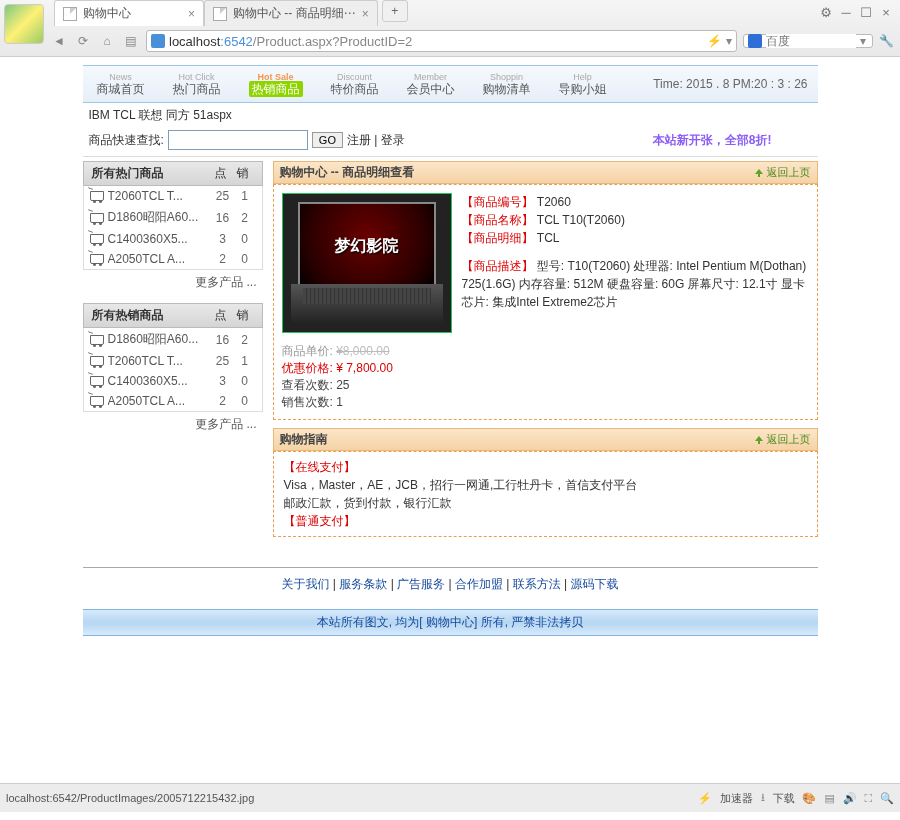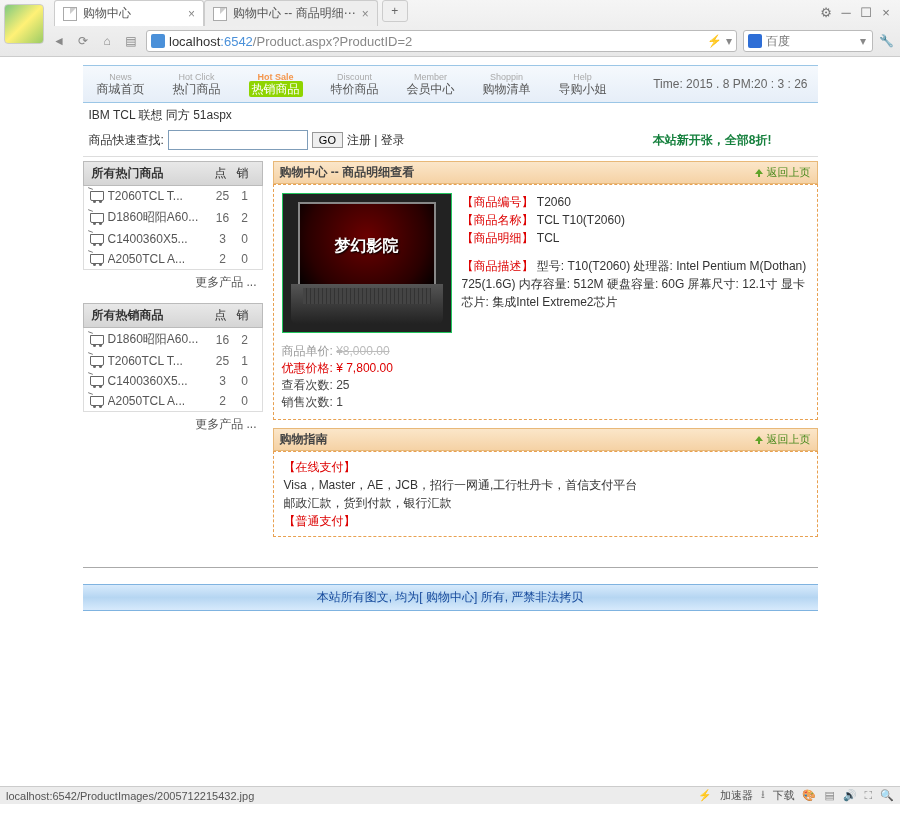--- a/index.html
+++ b/index.html
@@ -17,21 +17,21 @@
 .titlebar-icons { position: absolute; right: 6px; top: 4px; display: flex; gap: 4px; }
 .titlebar-icons span { width: 16px; height: 16px; display: flex; align-items: center; justify-content: center; color: #777; font-size: 13px; cursor: pointer; }
 .addr-bar { display: flex; align-items: center; height: 30px; padding: 0 6px 0 50px; gap: 6px; }
 .nav-btn { width: 18px; height: 18px; display: flex; align-items: center; justify-content: center; color: #888; cursor: pointer; }
 .addr-input-wrap { flex: 1; display: flex; align-items: center; background: #fff; border: 1px solid #bbb; border-radius: 3px; height: 22px; padding: 0 4px; gap: 4px; }
 .shield { width: 14px; height: 14px; background: #4a90d9; border-radius: 2px; }
 .addr-text { flex: 1; font-size: 13px; white-space: nowrap; overflow: hidden; }
 .addr-text .host { color: #333; }
 .addr-text .port { color: #4a90d9; }
 .addr-text .path { color: #888; }
-.search-wrap { display: flex; align-items: center; background: #fff; border: 1px solid #bbb; border-radius: 3px; height: 22px; padding: 0 4px; gap: 4px; width: 130px; }
+.search-wrap { display: flex; align-items: center; background: #fff; border: 1px solid #bbb; border-radius: 3px; height: 14px; padding: 0 4px; gap: 4px; width: 130px; }
 .baidu-icon { width: 14px; height: 14px; background: #2e6ed6; border-radius: 2px; }
 .search-wrap input { border: none; outline: none; width: 90px; font-size: 12px; }
 .wrench { color: #888; cursor: pointer; }
 
 .page { padding: 8px 0 0 0; }
 .content-wrap { width: 735px; margin: 0 auto; }
 
 .topnav { background: linear-gradient(#f5f9fd, #e6eef8); border-top: 1px solid #9bc6e6; border-bottom: 1px solid #9bc6e6; display: flex; align-items: center; height: 38px; }
 .topnav-item { flex: 0 0 auto; padding: 0 14px; text-align: center; color: #555; position: relative; cursor: pointer; }
 .topnav-item .en { font-size: 9px; color: #aaa; display: block; line-height: 10px; }
@@ -40,21 +40,21 @@
 .topnav-item.active .en { color: #f4974e; font-weight: bold; }
 .topnav-time { margin-left: auto; padding-right: 10px; color: #666; }
 
 .keywords-row { padding: 4px 6px; color: #333; }
 .search-row { display: flex; align-items: center; padding: 2px 6px 6px; gap: 4px; border-bottom: 1px solid #ddd; }
 .search-label { color: #333; }
 .search-input { border: 1px solid #7f9db9; height: 20px; width: 140px; }
 .go-btn { background: #efefef; border: 1px solid #999; padding: 1px 6px; cursor: pointer; font-size: 11px; }
 .auth-links { color: #333; }
 .auth-links a { color: #333; text-decoration: none; cursor: pointer; }
-.promo-text { margin-left: auto; margin-right: 40px; color: #15803d; font-weight: bold; }
+.promo-text { margin-left: auto; margin-right: 40px; color: #8b5cf6; font-weight: bold; }
 
 .main-cols { display: flex; gap: 10px; padding-top: 4px; }
 .sidebar { width: 180px; }
 .sidepanel { margin-bottom: 8px; }
 .sidepanel-head { background: linear-gradient(#e8e8e8,#d5d5d5); border: 1px solid #bbb; display: flex; padding: 3px 8px; font-weight: bold; }
 .sidepanel-head .h-title { flex: 1; }
 .sidepanel-head .h-c1, .sidepanel-head .h-c2 { width: 22px; text-align: center; font-weight: normal; }
 .sidelist { border: 1px solid #ddd; border-top: none; }
 .siderow { display: flex; align-items: center; padding: 3px 6px; cursor: pointer; }
 .cart-icon { width: 14px; height: 10px; border: 1px solid #666; border-radius: 0 0 2px 2px; position: relative; margin-right: 4px; }
@@ -89,21 +89,21 @@
 .stat-row { color: #444; }
 .order-btn { display: inline-flex; align-items: center; gap: 4px; border: 1px solid #999; background: #f0f0f0; padding: 2px 8px; cursor: pointer; margin-top: 4px; }
 
 .guide-box { border: 1px dashed #e8a050; padding: 6px 10px; line-height: 18px; }
 
 .footer-divider { border-top: 1px solid #aaa; margin: 30px 0 8px; }
 .footer-links { text-align: center; color: #333; }
 .footer-links a { color: #164a9c; text-decoration: none; cursor: pointer; }
 .footer-banner { margin-top: 16px; background: linear-gradient(#d7eafc,#b6d6f2,#d7eafc); border-top: 1px solid #7fb3e0; border-bottom: 1px solid #7fb3e0; text-align: center; padding: 4px; color: #164a9c; }
 
-.status-bar { position: fixed; bottom: 16px; left: 0; right: 0; background: #ececec; border-top: 1px solid #ccc; height: 18px; display: flex; align-items: center; padding: 0 6px; font-size: 11px; color: #555; }
+.status-bar { position: fixed; bottom: 8px; left: 0; right: 0; background: #ececec; border-top: 1px solid #ccc; height: 29px; display: flex; align-items: center; padding: 0 6px; font-size: 11px; color: #555; }
 .status-bar .st-right { margin-left: auto; display: flex; gap: 8px; align-items: center; }
 .st-icon { color: #888; }
 </style>
 </head>
 <body>
 
 <div class="browser-chrome">
   <div class="logo-square"></div>
   <div class="tab-bar">
     <div class="tabs">
@@ -294,20 +294,21 @@
       <div class="guide-box">
         <div><span class="bracket-label">【在线支付】</span></div>
         <div>Visa，Master，AE，JCB，招行一网通,工行牡丹卡，首信支付平台</div>
         <div>邮政汇款，货到付款，银行汇款</div>
         <div><span class="bracket-label">【普通支付】</span></div>
       </div>
     </div>
   </div>
 
   <div class="footer-divider"></div>
+  <div class="footer-links" id="footer-links"><a>关于我们</a> | <a>服务条款</a> | <a>广告服务</a> | <a>合作加盟</a> | <a>联系方法</a> | <a>源码下载</a></div>
   <div class="footer-banner">本站所有图文, 均为[ 购物中心] 所有, 严禁非法拷贝</div>
 
 </div>
 </div>
 
 <div class="status-bar">
   <span>localhost:6542/ProductImages/2005712215432.jpg</span>
   <div class="st-right">
     <span class="st-icon">⚡</span>
     <span>加速器</span>

